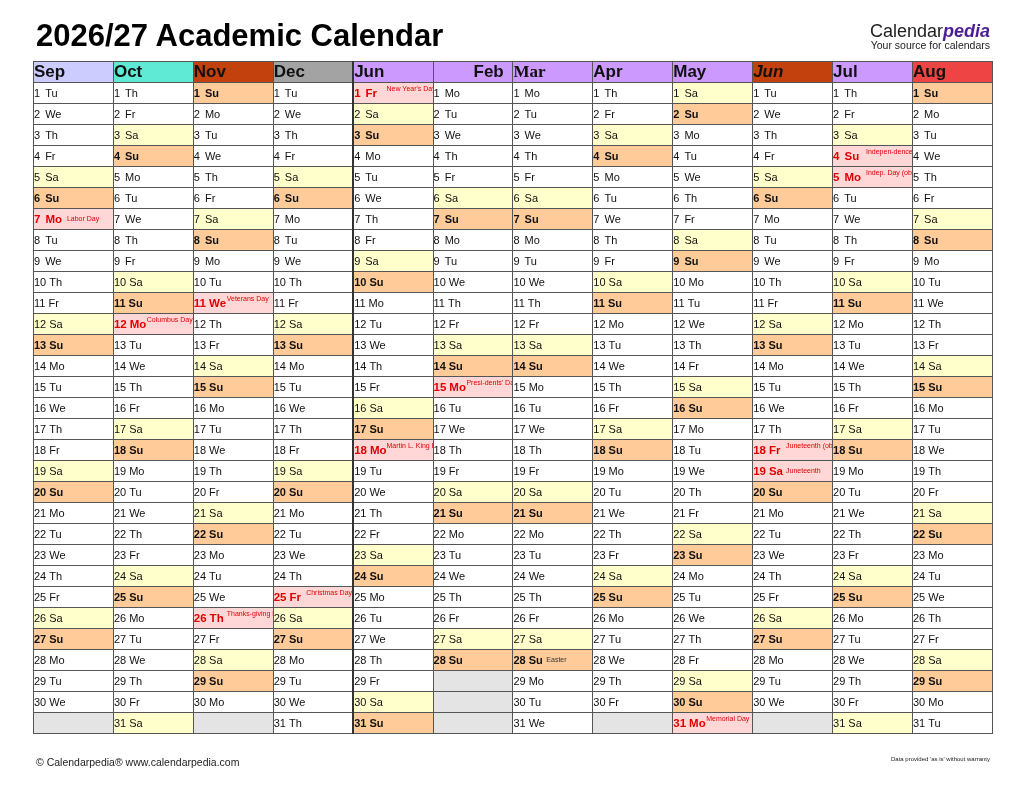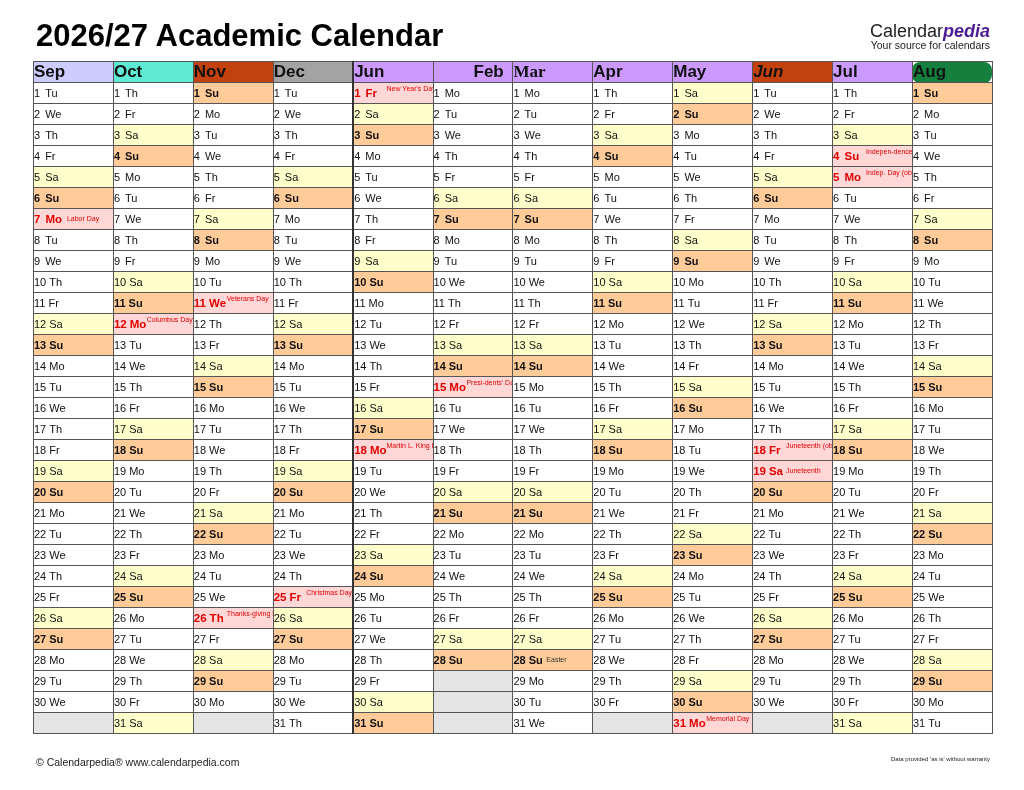--- a/index.html
+++ b/index.html
@@ -60,21 +60,21 @@
         <th class="month" style="background: #5eead4; margin-left: 44px;">Oct</th>
         <th class="month" style="background: #c2410c;">Nov</th>
         <th class="month" style="background: #a3a3a3;">Dec</th>
         <th class="month" style="background: rgb(204, 153, 255); border-left: 2px solid rgb(51, 51, 51);">Jun</th>
         <th class="month" style="background: rgb(204, 153, 255); padding-left: 40px;">Feb</th>
         <th class="month" style="background: rgb(204, 153, 255); font-family: Liberation Serif, serif;">Mar</th>
         <th class="month" style="background: rgb(204, 153, 255);">Apr</th>
         <th class="month" style="background: rgb(204, 153, 255); margin-top: 28px;">May</th>
         <th class="month" style="background: #c2410c; font-style: italic;">Jun</th>
         <th class="month" style="background: rgb(204, 153, 255);">Jul</th>
-        <th class="month" style="background: #15803d; border-radius: 8px;">Aug</th>
+        <th class="month" style="background: #ef4444;">Aug</th>
       </tr>
   </thead>
   <tbody id="cal-body">
       <tr>
         <td class="day"><span class="num">1</span><span class="dow">Tu</span></td>
         <td class="day"><span class="num">1</span><span class="dow">Th</span></td>
         <td class="day su"><span class="num">1</span><span class="dow">Su</span></td>
         <td class="day"><span class="num">1</span><span class="dow">Tu</span></td>
         <td class="day sep2027 hol"><span class="num">1</span><span class="dow">Fr</span><span class="note">New Year's Day</span></td>
         <td class="day"><span class="num">1</span><span class="dow">Mo</span></td>

